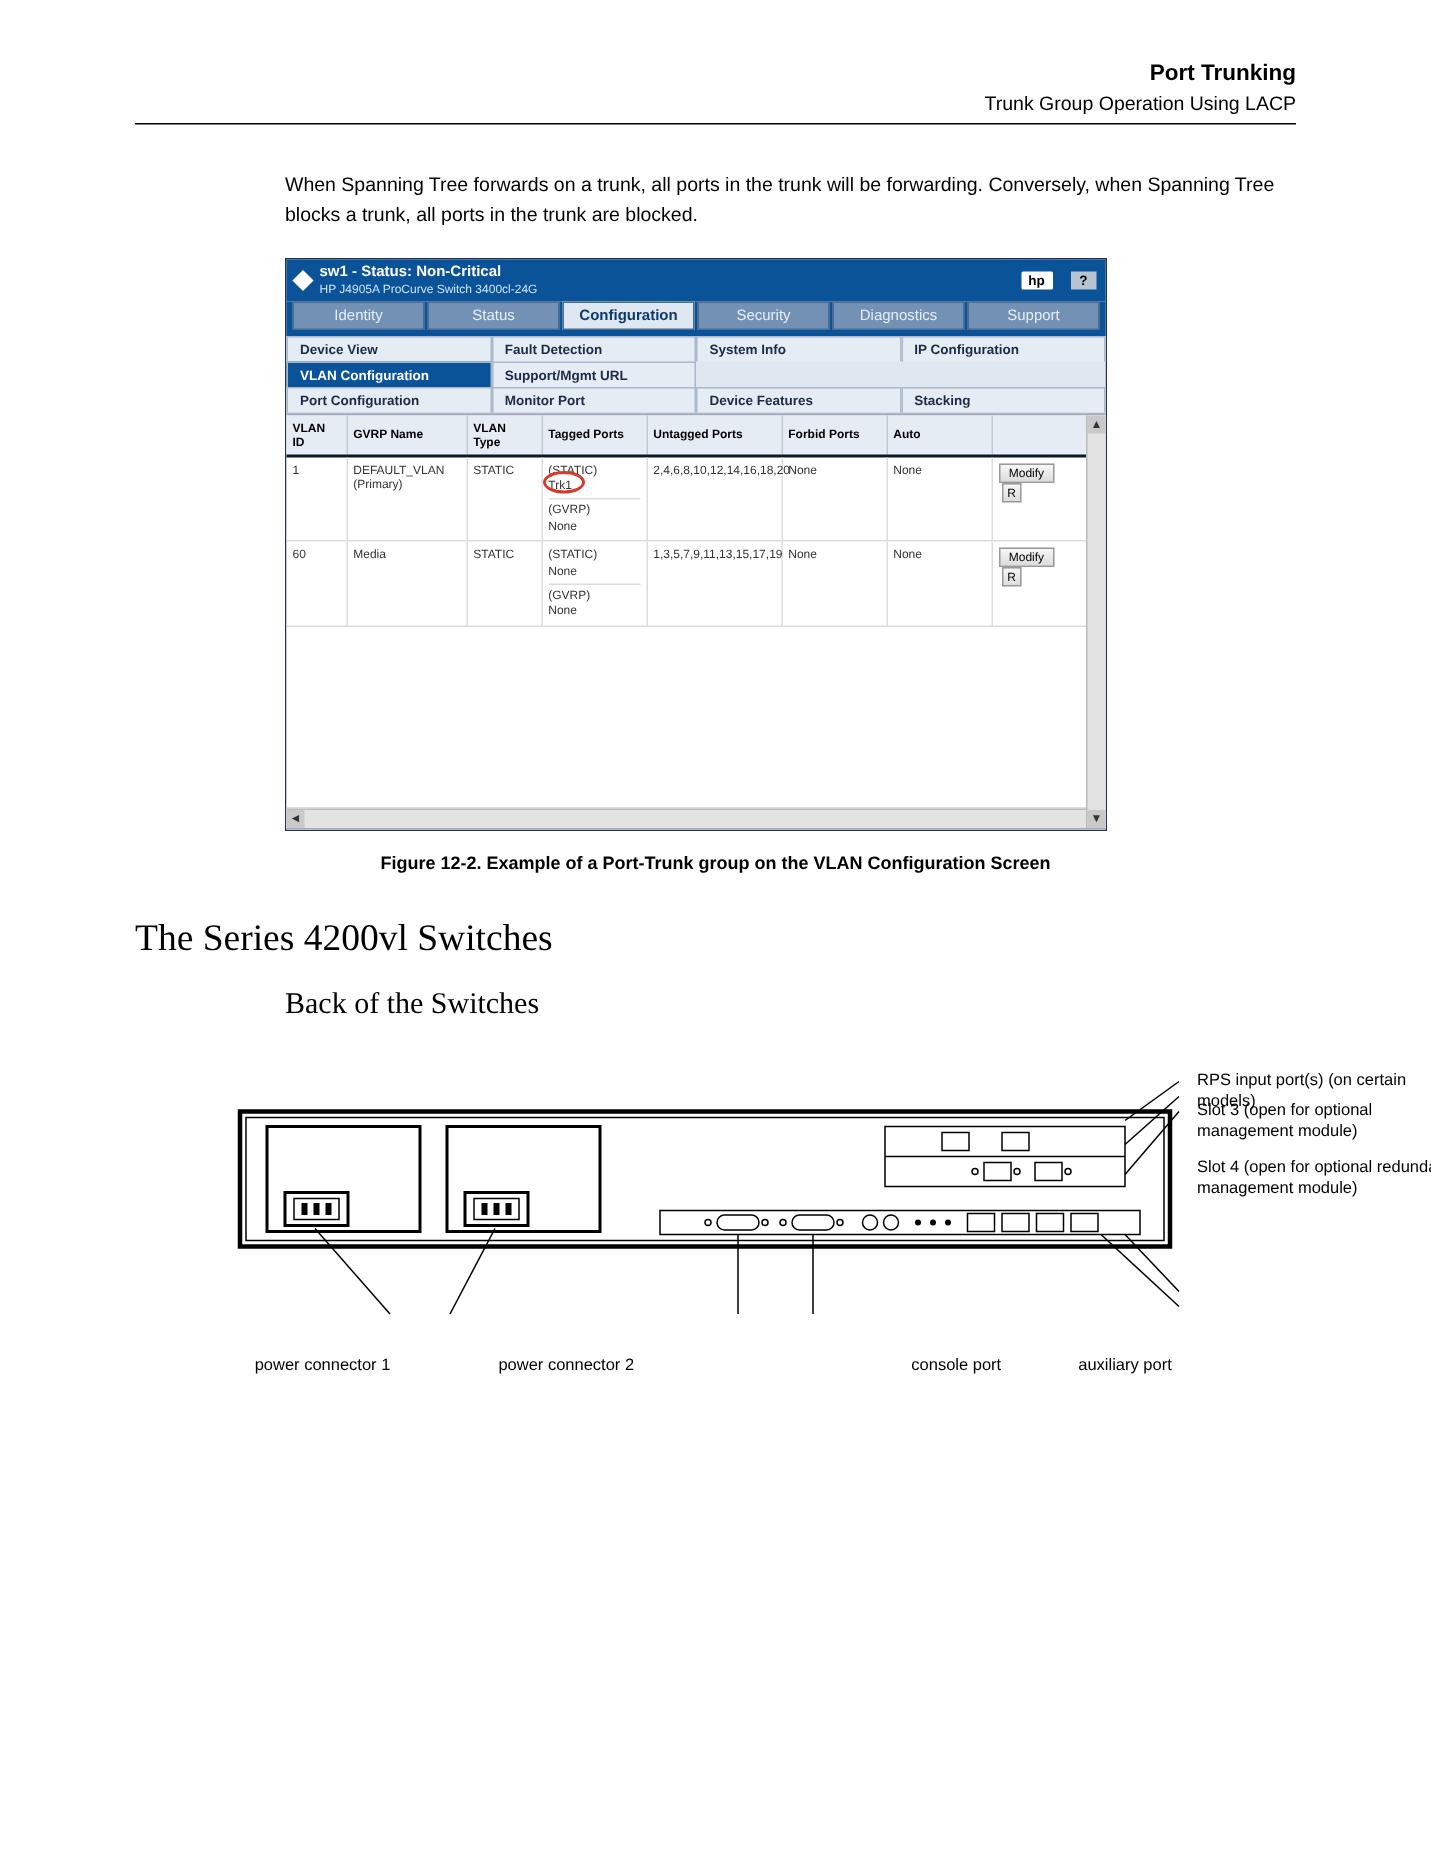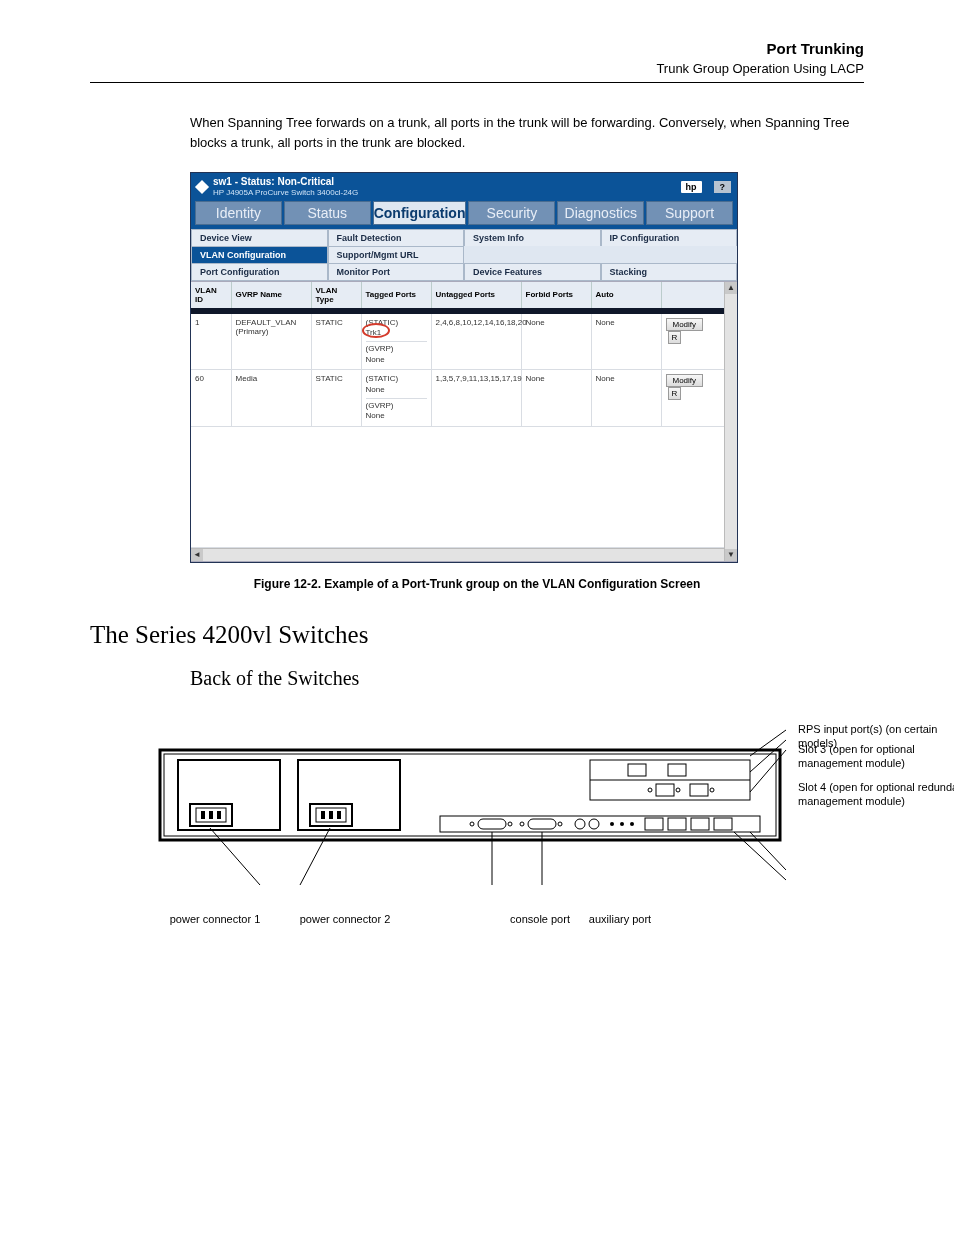--- a/index.html
+++ b/index.html
@@ -92,21 +92,21 @@
     background: #0b5398;
     padding: 0 4px 4px 4px;
     gap: 2px;
   }
   .top-tab {
     flex: 1;
     background: #7291b5;
     color: #e8eef7;
     text-align: center;
     padding: 3px 0;
-    font-size: 14px;
+    font-size: 10px;
     border: 1px solid #4a6d91;
     cursor: pointer;
   }
   .top-tab.active {
     background: #dfe7f1;
     color: #0b3b6e;
     font-weight: bold;
   }
 
   .sub-tabs {
@@ -164,21 +164,21 @@
     width: calc(100% - 12px);
     border-collapse: collapse;
     table-layout: fixed;
   }
   table.vlan th {
     background: #e6ecf4;
     font-size: 8px;
     padding: 4px 4px;
     text-align: left;
     border-right: 1px solid #bcc;
-    border-bottom: 6px solid #0f172a;
+    border-bottom: 2px solid #0f172a;
   }
   table.vlan td {
     font-size: 8px;
     padding: 4px 4px;
     border-right: 1px solid #d9dde3;
     border-bottom: 1px solid #d9dde3;
     vertical-align: top;
     color: #333;
   }
   .modify-btn {
@@ -255,20 +255,21 @@
   }
   svg.panel { display: block; }
   .lead-label {
     font-size: 11px;
     line-height: 1.3;
   }
   .panel-labels-row {
     display: flex;
     margin-top: 12px;
     font-size: 11px;
+    justify-content: space-between;
   }
 </style>
 </head>
 <body>
 
 <div class="page">
   <div class="section-header">Port Trunking</div>
   <div class="section-sub">Trunk Group Operation Using LACP</div>
   <div class="hr-top"></div>
 

